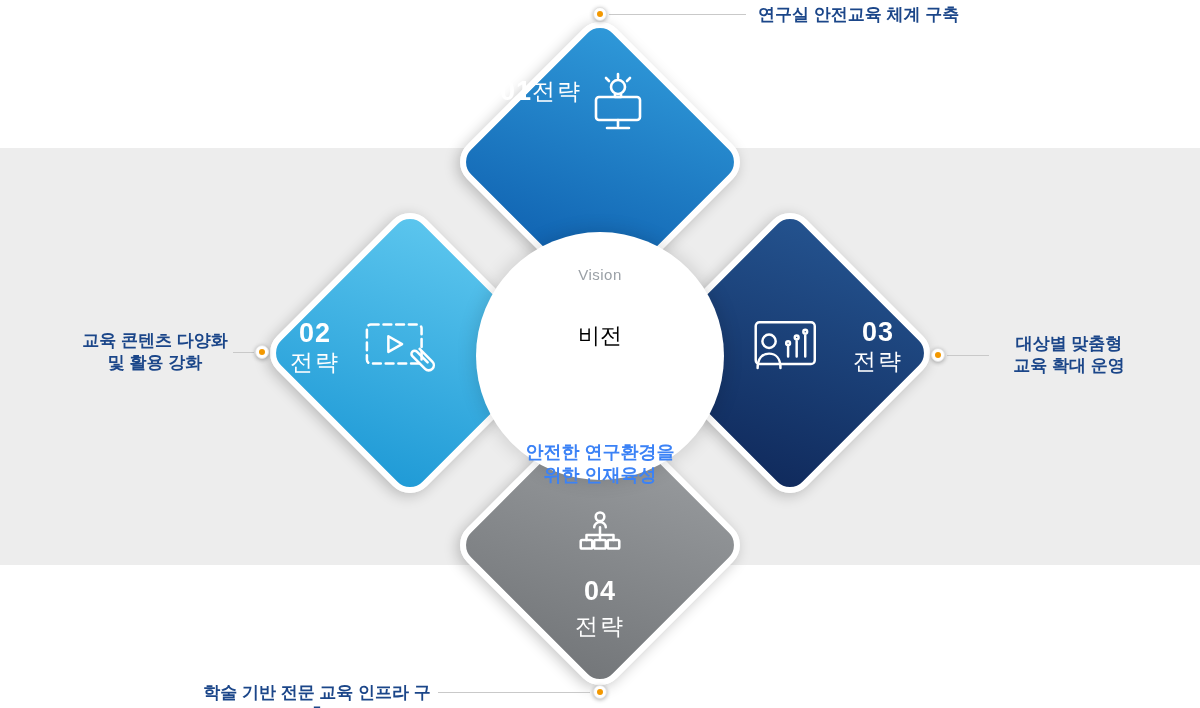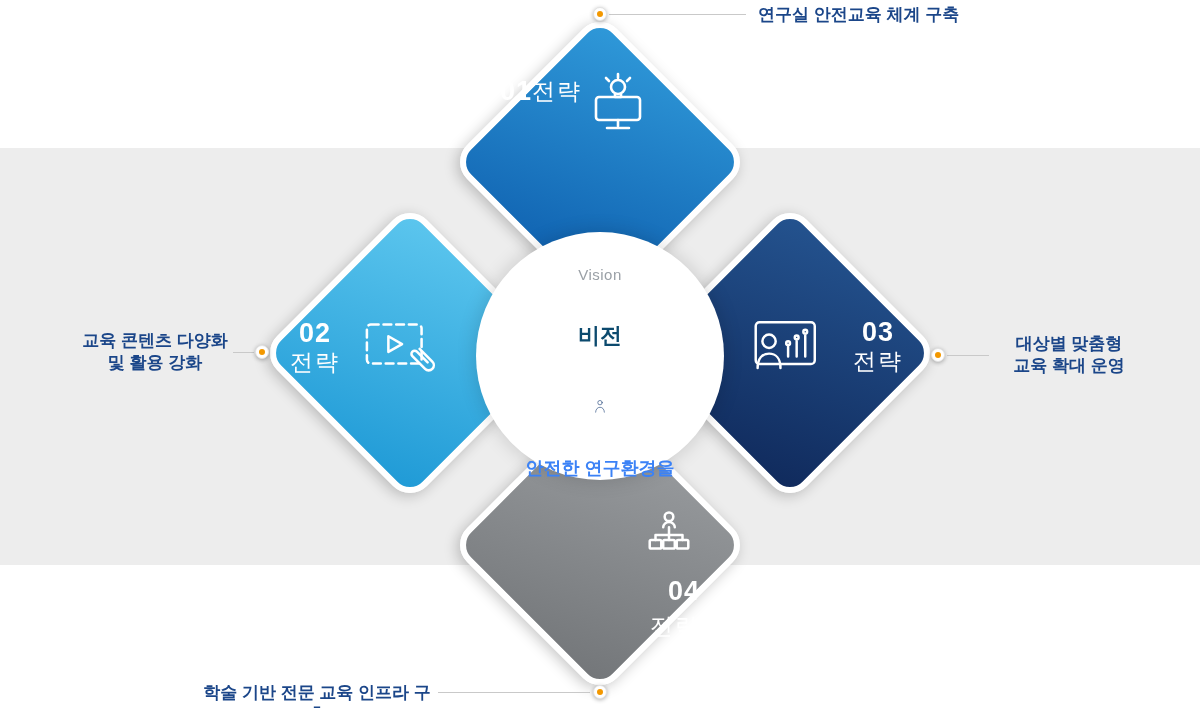--- a/index.html
+++ b/index.html
@@ -20,30 +20,30 @@
   .num { font-size:27px; font-weight:700; letter-spacing:1px; line-height:1.15; }
   .lab { font-size:23px; font-weight:500; letter-spacing:2px; line-height:1.2; }
 
   .top-content { left:500px; top:48px; width:200px; display:flex; flex-direction:row; align-items:center; }
   .top-content svg { margin-top:24px; }
 
   .left-content { left:283px; top:316px; display:flex; align-items:center; gap:16px; }
   .right-content { left:750px; top:316px; display:flex; align-items:center; gap:16px; }
   .side-text { display:flex; flex-direction:column; min-width:64px; }
 
-  .bottom-content { left:500px; top:510px; width:200px; display:flex; flex-direction:column; align-items:flex-end; }
+  .bottom-content { left:500px; top:510px; width:200px; display:flex; flex-direction:column; align-items:center; }
   .bottom-content .num { margin-top:12px; }
   .bottom-content .lab { margin-top:6px; }
 
   .circle { position:absolute; left:476px; top:232px; width:248px; height:248px;
             background:#fff; border-radius:50%; z-index:3;
             box-shadow:0 0 20px rgba(0,0,0,.16);
             display:flex; flex-direction:column; align-items:center; padding-top:34px;gap:36px; }
   .vision-en { font-size:15px; color:#9aa0a6; letter-spacing:.5px; }
-  .vision-ko { font-size:22px; font-weight:700; color:#0c4a6e; margin-top:2px; }
+  .vision-ko { font-size:22px; font-weight:400; color:#000000; margin-top:2px; }
   .circle svg { margin:12px 0 6px; }
   .vision-desc { font-size:18px; font-weight:700; color:#3b82f6; line-height:1.3; text-align:center; }
 
   .callout-text { position:absolute; z-index:4; font-size:17px; font-weight:700; color:#1b4689; line-height:22px; }
   .connector-line { position:absolute; z-index:4; height:1px; background:#c9c9c9; }
   .dot { position:absolute; z-index:5; width:14px; height:14px; border-radius:50%; background:#fff;
          border:1px solid #e2e2e2; box-shadow:0 1px 4px rgba(0,0,0,.3);
          display:flex; align-items:center; justify-content:center; }
   .dot-core { width:6px; height:6px; border-radius:50%; background:#f39800; }
 
@@ -133,20 +133,21 @@
 
   <div class="circle">
     <div class="vision-en">Vision</div>
     <div class="vision-ko">비전</div>
     <svg class="navy-icon" width="54" height="54" viewBox="0 0 64 64">
       <circle cx="32" cy="15" r="9"></circle>
       <path d="M14,54 c1,-13 8,-20 18,-20 s17,7 18,20"></path>
     </svg>
     <div class="vision-desc">
       <div>안전한 연구환경을</div>
+      <div>위한 인재육성</div>
     </div>
   </div>
 
   <div class="callout-text co-top-text">연구실 안전교육 체계 구축</div>
   <div class="connector-line co-top-line"></div>
   <div class="dot co-top-dot">
       <span class="dot-core"></span>
     </div>
 
   <div class="callout-text co-left-text">

